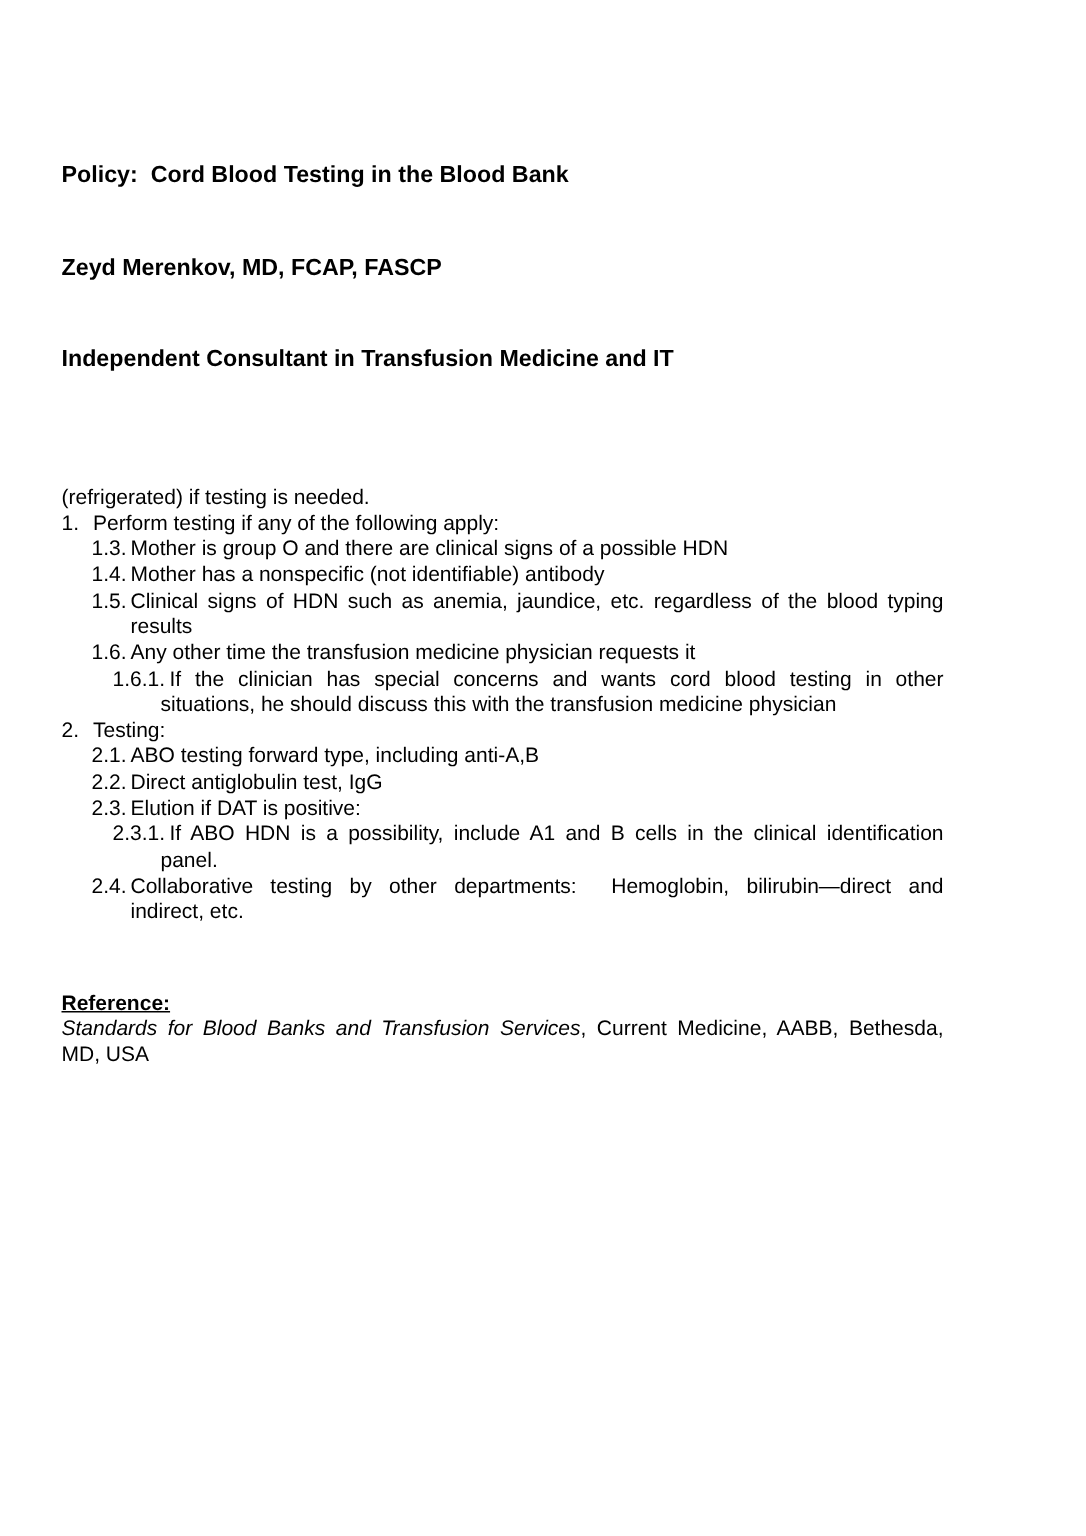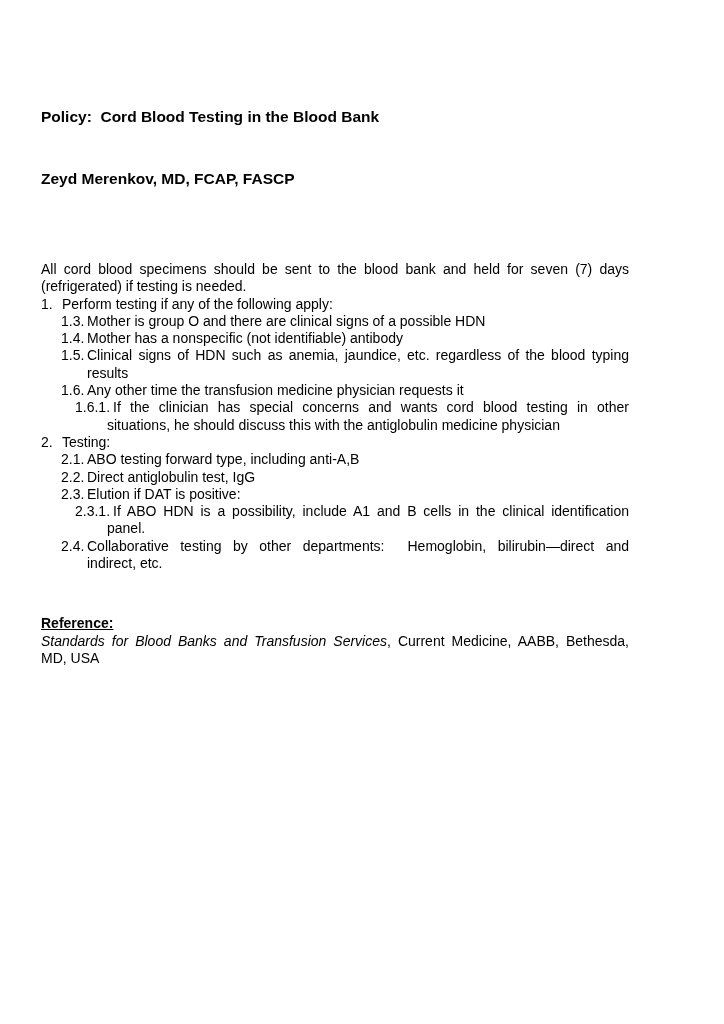--- a/index.html
+++ b/index.html
@@ -43,24 +43,24 @@
   .ref-heading { font-weight: bold; text-decoration: underline; }
 </style>
 </head>
 <body>
 
 <div class="page">
 
   <div class="doc-header">
     <div>Policy:&nbsp; Cord Blood Testing in the Blood Bank</div>
     <div>Zeyd Merenkov, MD, FCAP, FASCP</div>
+    <div>Independent Consultant in Transfusion Medicine and IT</div>
   </div>
 
   <div class="intro">
-    <div class="tline just">All cord blood specimens should be sent to the blood bank and held for seven (7) days</div>
     <div class="tline">(refrigerated) if testing is needed.</div>
   </div>
 
   <div class="outline">
       <div class="item lvl1">
         <div class="tline first"><span class="num">1.</span><span>Perform testing if any of the following apply:</span></div>
       </div>
       <div class="item lvl2">
         <div class="tline first"><span class="num">1.3.</span><span>Mother is group O and there are clinical signs of a possible HDN</span></div>
       </div>
@@ -69,21 +69,21 @@
       </div>
       <div class="item lvl2">
         <div class="tline first just"><span class="num">1.5.</span><span>Clinical signs of HDN such as anemia, jaundice, etc. regardless of the blood typing</span></div>
         <div class="tline"><span>results</span></div>
       </div>
       <div class="item lvl2">
         <div class="tline first"><span class="num">1.6.</span><span>Any other time the transfusion medicine physician requests it</span></div>
       </div>
       <div class="item lvl3">
         <div class="tline first just"><span class="num">1.6.1.</span><span>If the clinician has special concerns and wants cord blood testing in other</span></div>
-        <div class="tline"><span>situations, he should discuss this with the antiglobulin medicine physician</span></div>
+        <div class="tline"><span>situations, he should discuss this with the transfusion medicine physician</span></div>
       </div>
       <div class="item lvl1">
         <div class="tline first"><span class="num">2.</span><span>Testing:</span></div>
       </div>
       <div class="item lvl2">
         <div class="tline first"><span class="num">2.1.</span><span>ABO testing forward type, including anti-A,B</span></div>
       </div>
       <div class="item lvl2">
         <div class="tline first"><span class="num">2.2.</span><span>Direct antiglobulin test, IgG</span></div>
       </div>

